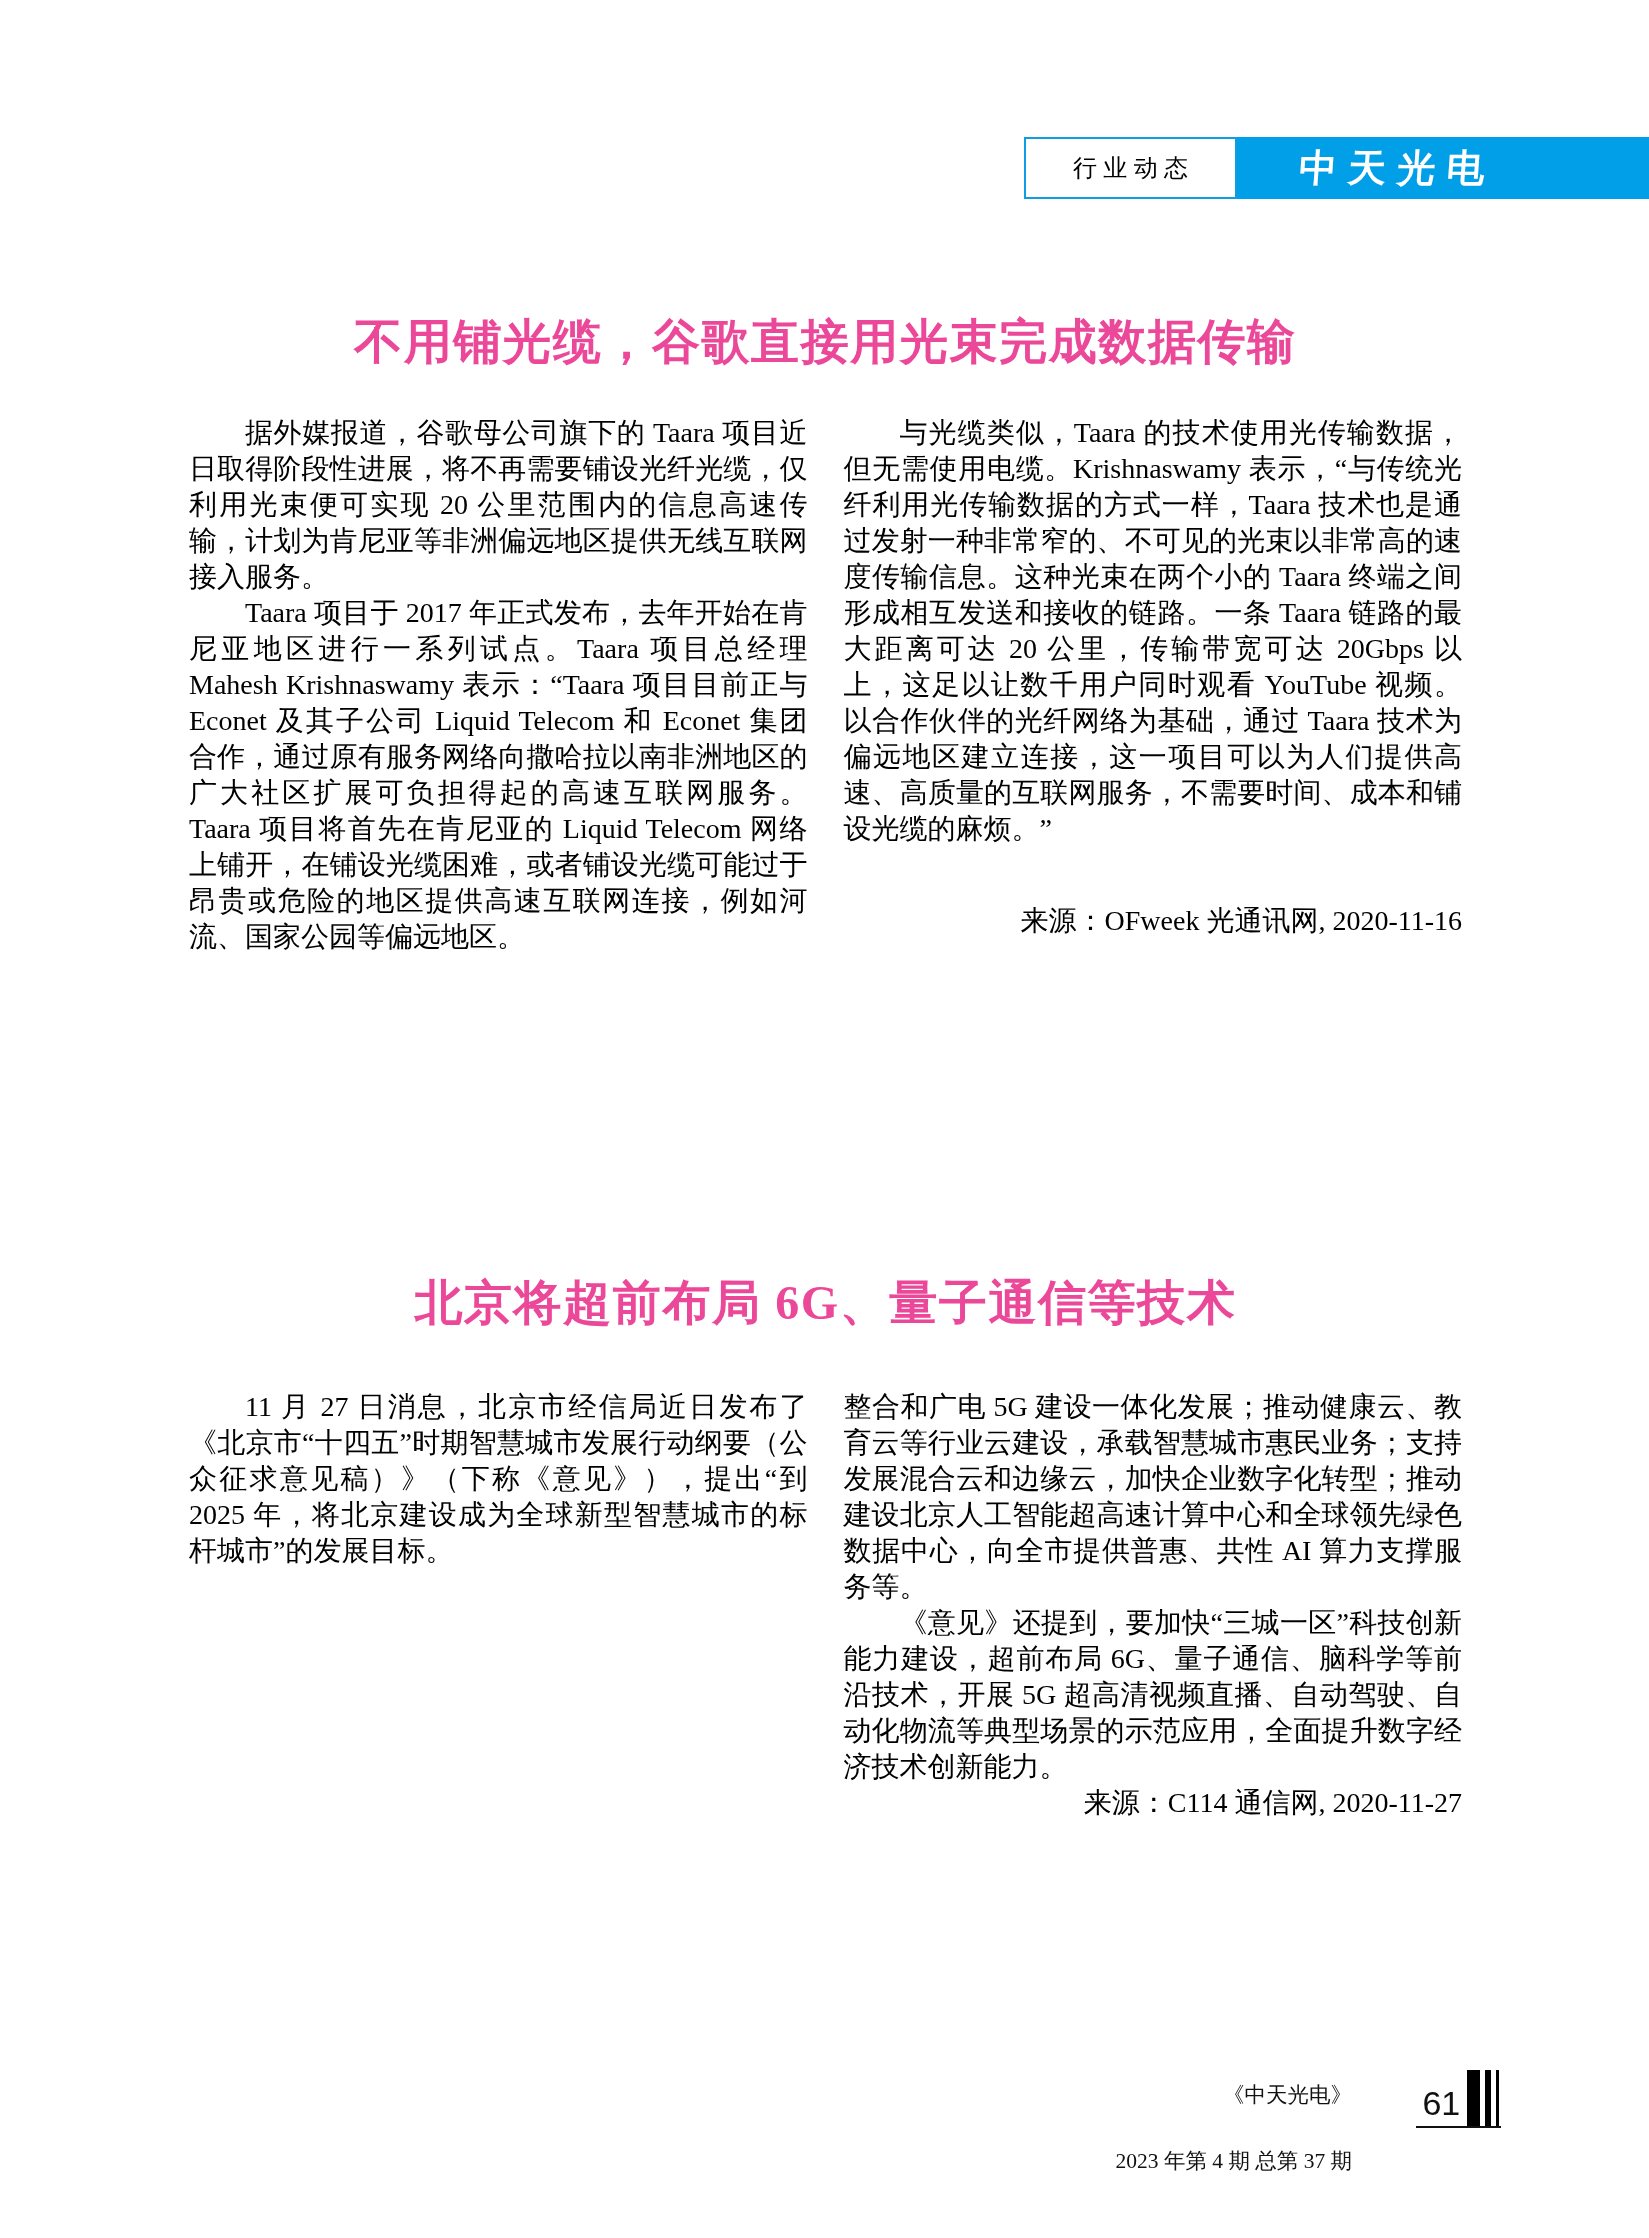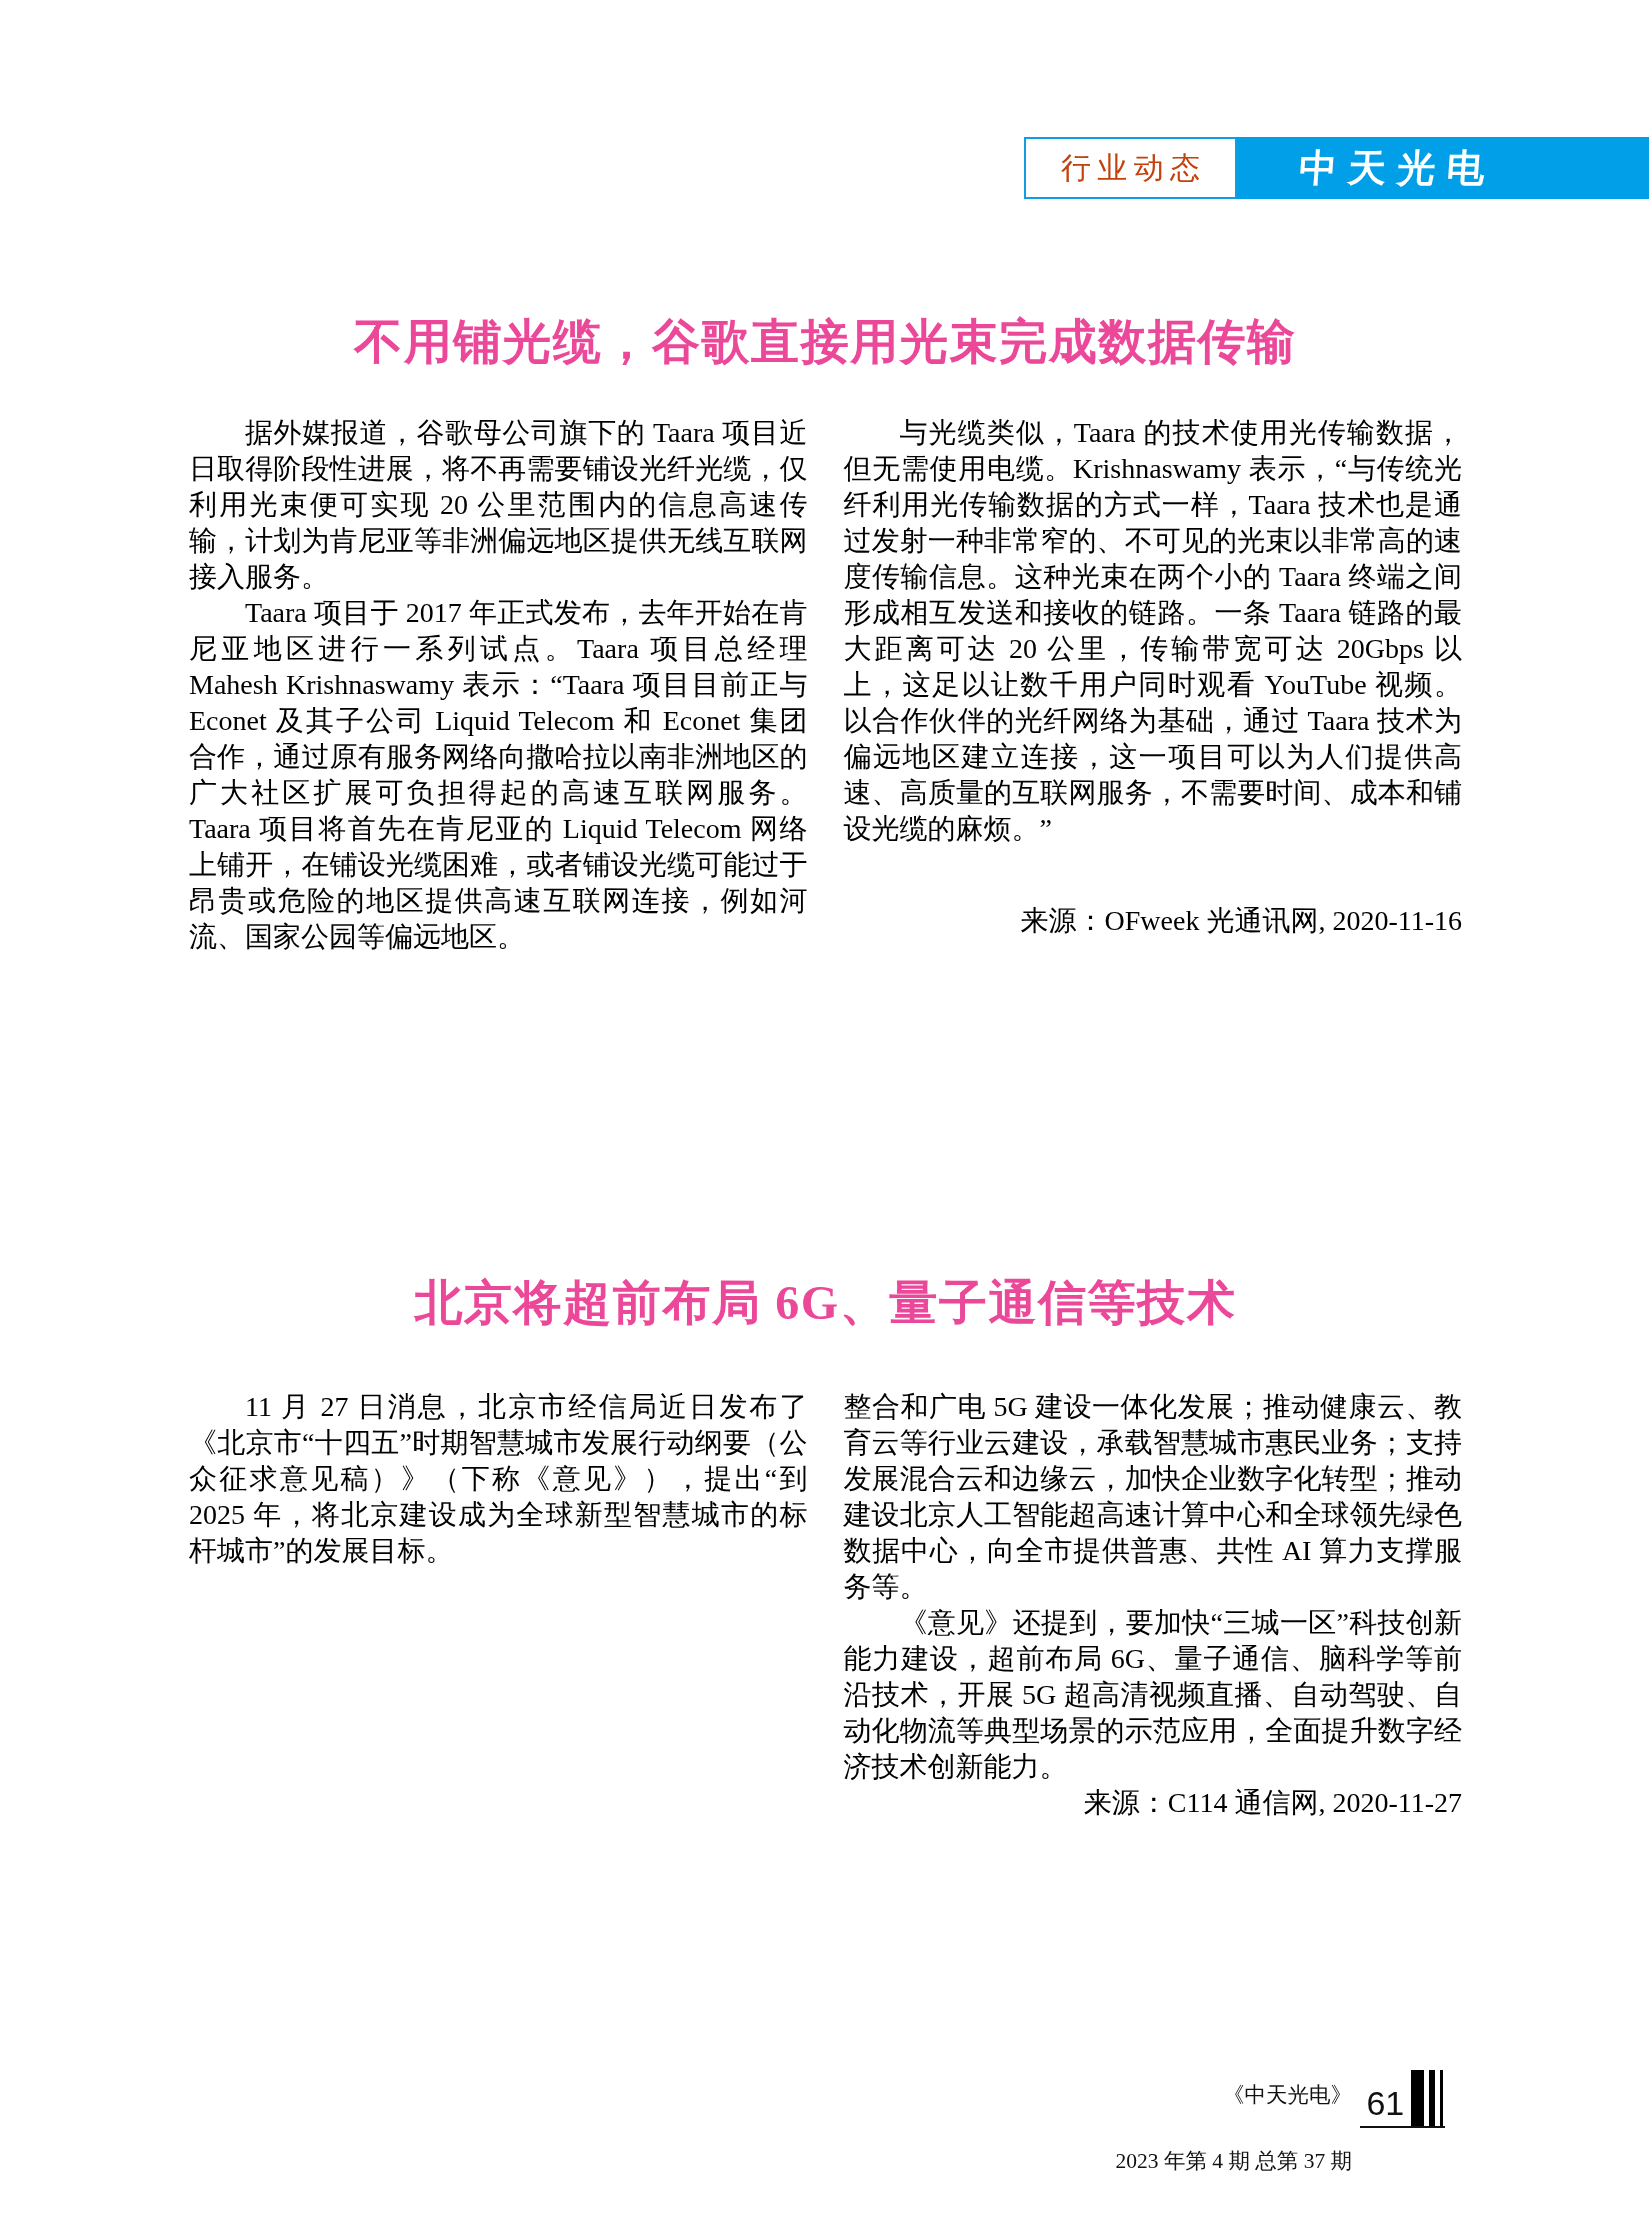--- a/index.html
+++ b/index.html
@@ -18,23 +18,23 @@
     position: absolute;
     left: 1024px; top: 137px;
     width: 213px; height: 62px;
     box-sizing: border-box;
     border: 2.4px solid #0f9ee4;
     background: #ffffff;
     display: flex; align-items: center; justify-content: center;
     z-index: 2;
   }
   .section-badge span {
-    color: #c2410c;
+    color: #000000;
     font-family: Liberation Serif, serif;
-    font-size: 30px;
+    font-size: 24px;
     letter-spacing: 6.4px;
     padding-left: 6.4px;
   }
   .brand-band {
     position: absolute;
     left: 1235px; top: 137px;
     width: 414px; height: 62px;
     background: #019fe8;
     display: flex; align-items: center;
     z-index: 1;
@@ -96,21 +96,21 @@
     left: 1038px; top: 2048px;
     width: 314px;
     text-align: right;
     font-size: 21.5px;
     line-height: 37px;
     color: #111;
   }
   .footer-text div { white-space: nowrap; margin-top: 29px; }
   .page-num-group {
     position: absolute;
-    left: 1360px; top: 2070px;
+    left: 1416px; top: 2070px;
     width: 85px; height: 56px;
     border-bottom: 2.4px solid #111;
   }
   .page-num {
     position: absolute;
     left: 6.4px; bottom: 3.2px;
     font-family: "Liberation Sans", "DejaVu Sans", sans-serif;
     font-size: 34px;
     color: #111;
   }

